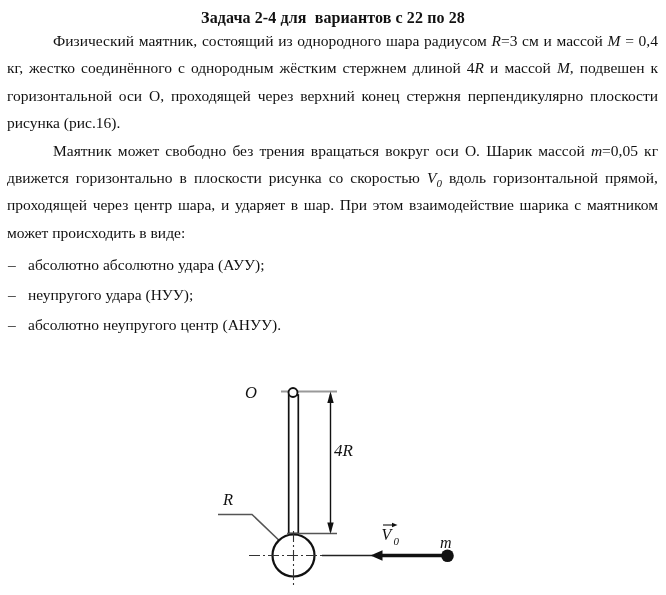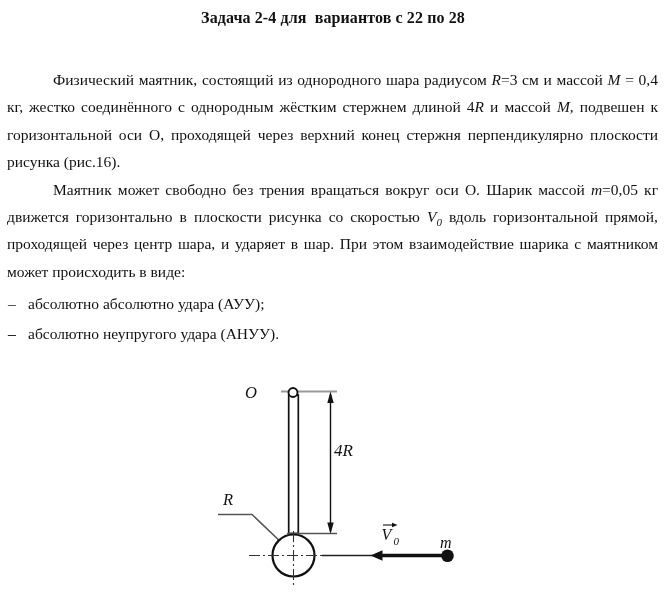--- a/index.html
+++ b/index.html
@@ -15,21 +15,20 @@
     margin:0;
     padding-top:9px;
     font-size:16px;
     font-weight:bold;
     text-align:center;
     white-space:pre-wrap;
     letter-spacing:0.1px;
   }
   .body-text{
     padding:0 8px 0 7px;
-    margin-top:39px;
   }
   .para{
     margin:0;
     font-size:15.5px;
     line-height:27.4px;
     text-align:justify;
     text-indent:46px;
   }
   .para .it, .fig-label{ font-style:italic; }
   .para sub{ font-size:11px; line-height:0; }
@@ -65,24 +64,24 @@
 
   <div class="body-text">
     <p class="para"><span>Физический маятник, состоящий из однородного шара радиусом </span><span class="it">R</span><span>=3 см и массой </span><span class="it">M</span><span> = 0,4 кг, жестко соединённого с однородным жёстким стержнем длиной 4</span><span class="it">R</span><span> и массой </span><span class="it">M</span><span>, подвешен к горизонтальной оси О, проходящей через верхний конец стержня перпендикулярно плоскости рисунка (рис.16).</span></p>
     <p class="para"><span>Маятник может свободно без трения вращаться вокруг оси О. Шарик массой </span><span class="it">m</span><span>=0,05 кг движется горизонтально в плоскости рисунка со скоростью </span><span class="it">V</span><sub class="it">0</sub><span> вдоль горизонтальной прямой, проходящей через центр шара, и ударяет в шар. При этом взаимодействие шарика с маятником может происходить в виде:</span></p>
 
     <div class="impact-list">
       <div class="list-item">
         <span class="marker">–</span><span>абсолютно абсолютно удара (АУУ);</span>
       </div>
       <div class="list-item">
-        <span class="marker">–</span>
+        <span class="marker">–</span><span>неупругого удара (НУУ);</span>
       </div>
       <div class="list-item">
-        <span class="marker">–</span><span>абсолютно неупругого удара (АНУУ).</span>
+        <span class="marker">–</span><span>абсолютно неупругого центр (АНУУ).</span>
       </div>
     </div>
   </div>
 
   <svg class="figure" viewBox="0 0 666 220" width="666" height="220" xmlns="http://www.w3.org/2000/svg">
 
     <line x1="281" y1="16.5" x2="337" y2="16.5" stroke="#999" stroke-width="1.8"></line>
 
     <rect x="288.7" y="20" width="9.6" height="138.5" fill="#fff" stroke="#111" stroke-width="1.7"></rect>
 

